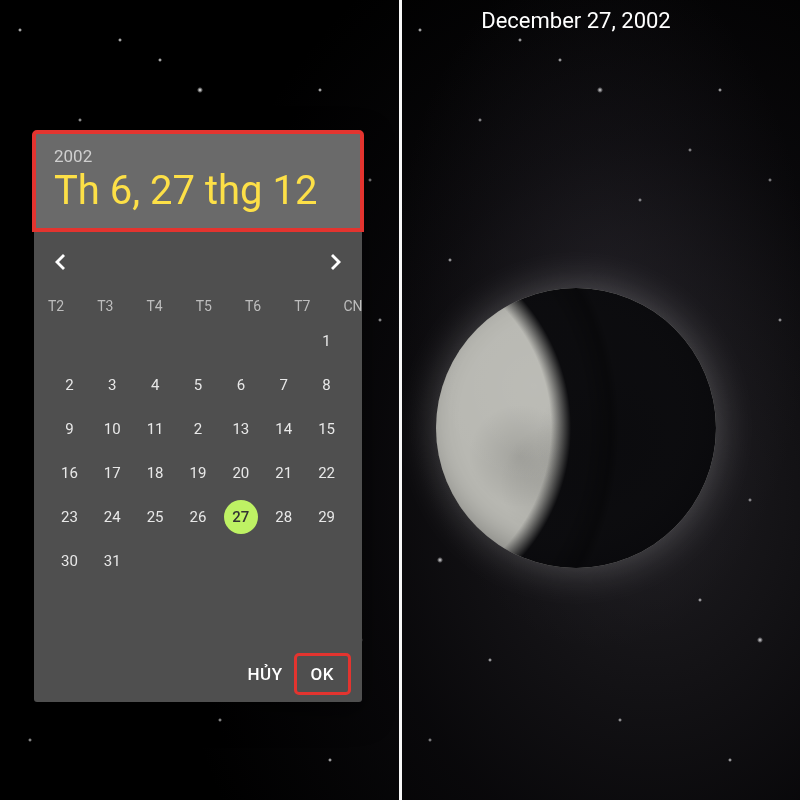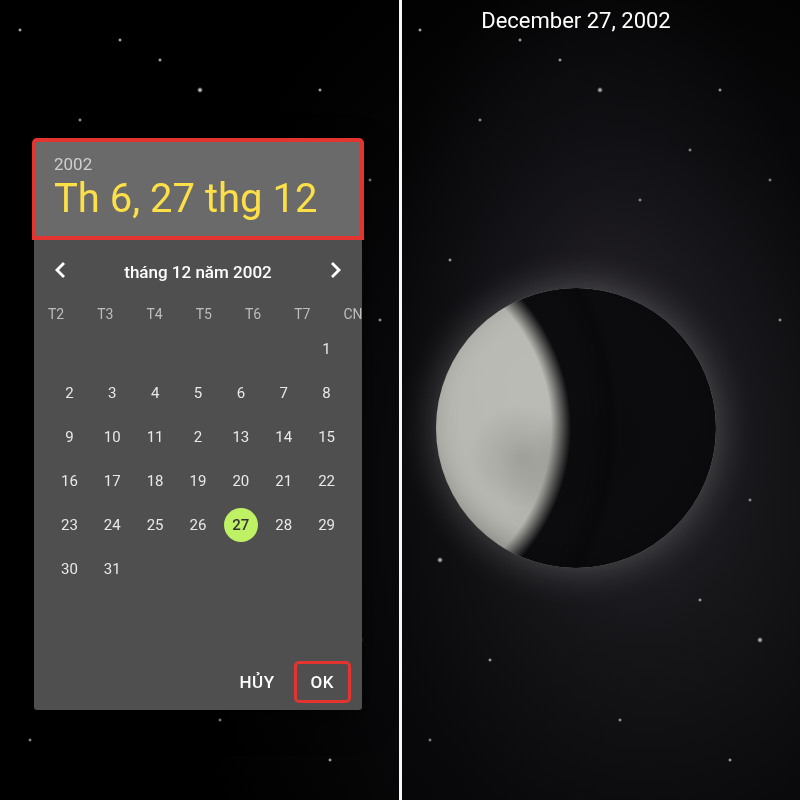--- a/index.html
+++ b/index.html
@@ -70,21 +70,21 @@
     background:radial-gradient(circle 280px at -60px 140px, transparent 0, transparent 175px, rgba(5,5,8,0.96) 195px);
   }
   .moon .term{
     position:absolute;inset:0;border-radius:50%;
     background:radial-gradient(ellipse 180px 280px at 40px 140px, transparent 60%, rgba(0,0,0,0.3) 75%, transparent 80%);
     mix-blend-mode:multiply;
   }
 
   
   .picker{
-    position:absolute;left:34px;top:140px;width:328px;height:570px;
+    position:absolute;left:34px;top:132px;width:328px;height:570px;
     background:#4f4f4f;border-radius:3px;color:#e6e6e6;
     box-shadow:0 10px 30px rgba(0,0,0,0.5);
   }
   .picker-header{
     background:#6a6a6a;padding:14px 20px 16px 20px;border-radius:3px 3px 0 0;
     outline:4px solid #e3342f;outline-offset:-2px;
   }
   .picker-year{color:#cfcfcf;font-size:17px;margin-bottom:2px;}
   .picker-date{color:#fde047;font-size:40px;font-weight:400;line-height:1.15;}
 
@@ -100,21 +100,21 @@
 
   .grid{display:grid;grid-template-columns:repeat(7,1fr);padding:0 14px;row-gap:6px;}
   .cell{
     height:38px;display:flex;align-items:center;justify-content:center;
     color:#e8e8e8;font-size:15px;border-radius:50%;cursor:pointer;
   }
   .cell.empty{cursor:default;}
   .cell.sel{background:#bef264;color:#333;font-weight:500;width:34px;height:34px;margin:2px auto;}
 
   .actions{
-    position:absolute;bottom:10px;right:14px;display:flex;gap:8px;align-items:center;
+    position:absolute;bottom:10px;right:14px;display:flex;align-items:center;
   }
   .btn{
     color:#fff;font-size:17px;font-weight:500;letter-spacing:0.5px;
     padding:8px 14px;cursor:pointer;border-radius:2px;
   }
   .btn.ok{outline:3px solid #e3342f;outline-offset:0;}
 </style>
 </head>
 <body>
 
@@ -130,21 +130,20 @@
       </div>
 
       <div class="month-row">
         <div class="chev">
           <span>
             <svg viewBox="0 0 10 16">
                 <path d="M8 0 L0 8 L8 16 L10 14 L4 8 L10 2 Z"></path>
               </svg>
           </span>
         </div>
-        <div>tháng 12 năm 2002</div>
         <div class="chev">
           <span>
             <svg viewBox="0 0 10 16">
                 <path d="M2 0 L10 8 L2 16 L0 14 L6 8 L0 2 Z"></path>
               </svg>
           </span>
         </div>
       </div>
 
       <div class="dow" id="dow">

